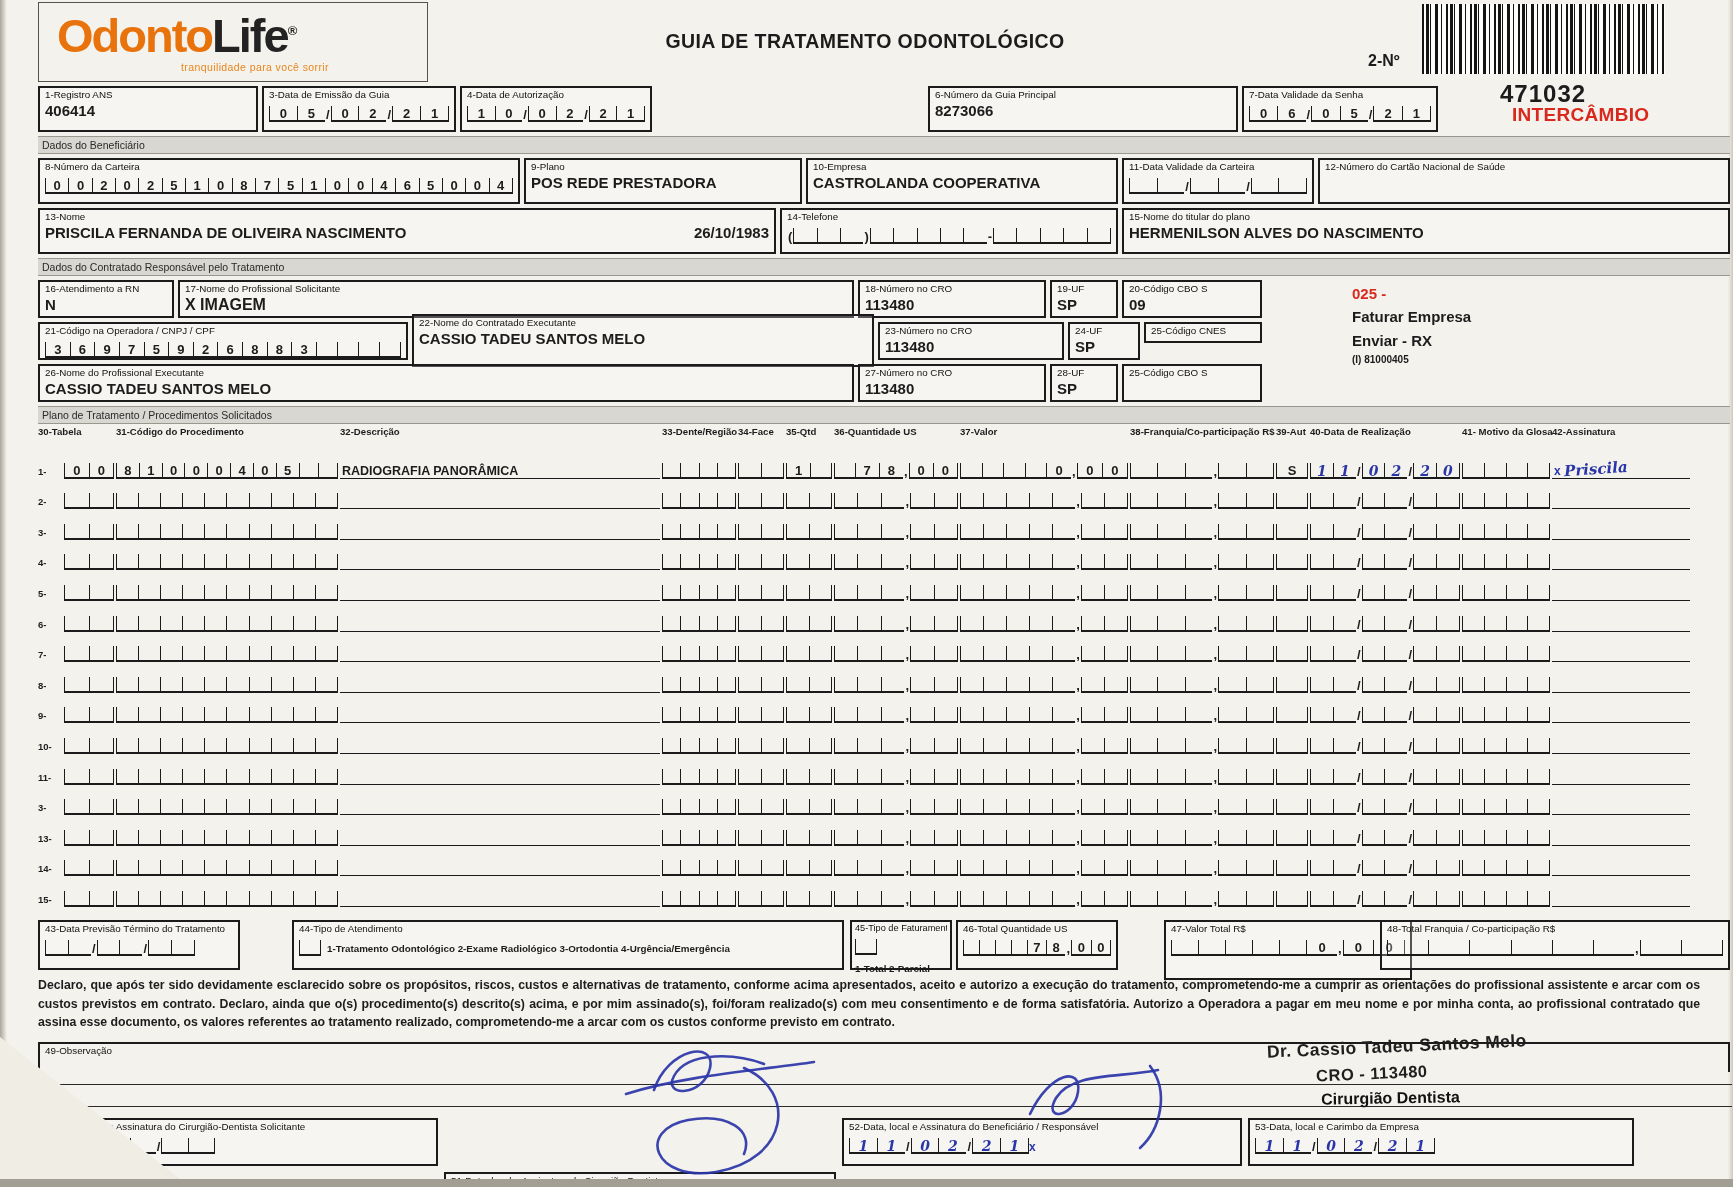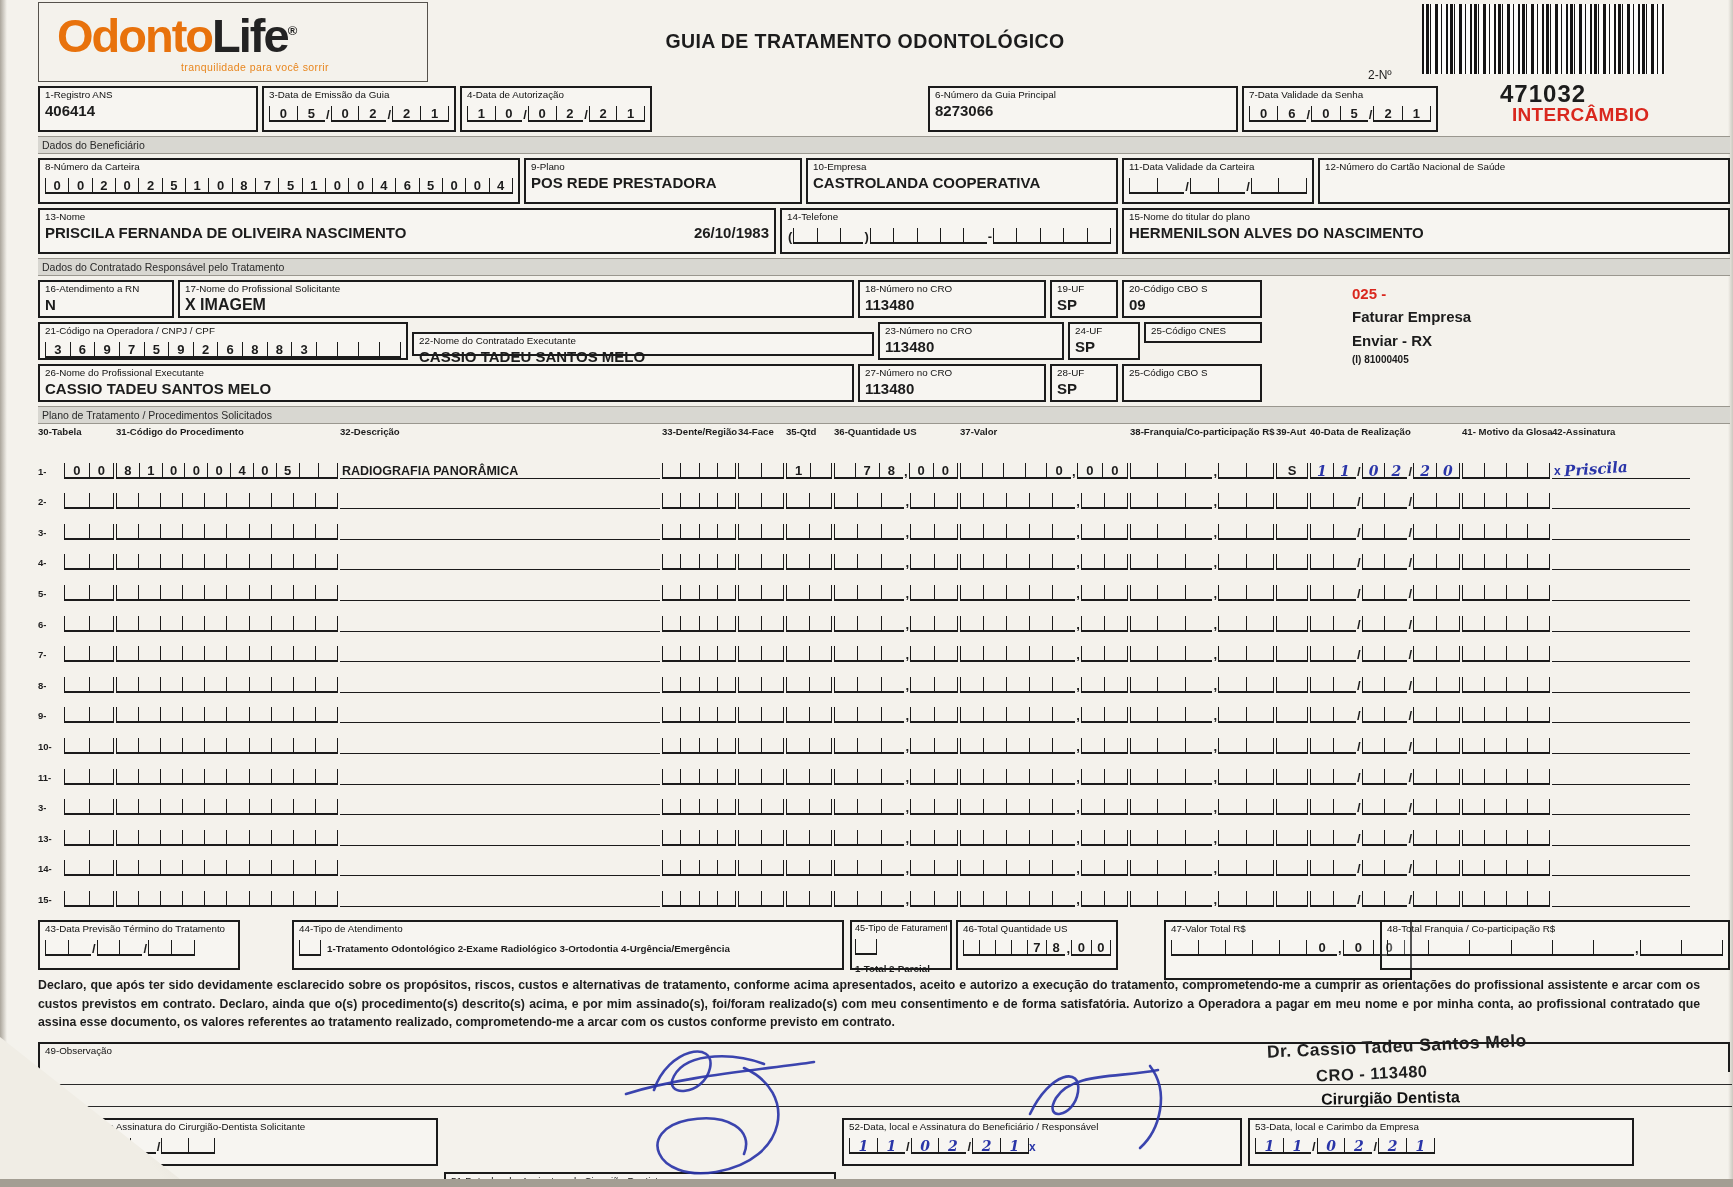--- a/index.html
+++ b/index.html
@@ -12,21 +12,21 @@
   .folddark{position:absolute;left:0;bottom:0;width:190px;height:150px;background:#8f8b80;clip-path:polygon(0 55%,0 100%,48% 100%);}
   .foldpaper{position:absolute;left:0;bottom:0;width:190px;height:150px;background:linear-gradient(52deg,#f0ede5 55%,#d7d3c8 100%);clip-path:polygon(0 0,100% 100%,0 100%);}
   
   .logobox{position:absolute;left:38px;top:2px;width:388px;height:78px;border:1.5px solid #55524c;}
   .logo{position:absolute;left:18px;top:-2px;font-size:47px;font-weight:800;letter-spacing:-2px;line-height:60px;white-space:nowrap;}
   .logo .o1{color:#e8720c;}
   .logo .o2{color:#232323;}
   .logo sup{font-size:13px;letter-spacing:0;}
   .tagline{position:absolute;left:142px;top:58px;font-size:10.5px;color:#e8861e;letter-spacing:.4px;}
   .title{position:absolute;left:545px;top:30px;width:640px;text-align:center;font-size:19.5px;font-weight:700;letter-spacing:.4px;}
-  .docnumlbl{position:absolute;left:1368px;top:68px;font-size:12px;font-weight:400;}
+  .docnumlbl{position:absolute;left:1368px;top:52px;font-size:16px;font-weight:700;}
   .barcode{position:absolute;left:1422px;top:4px;width:243px;height:70px;
      background:repeating-linear-gradient(90deg,#141414 0 2px,#fdfdfb 2px 4px,#141414 4px 7px,#fdfdfb 7px 8px,#141414 8px 9px,#fdfdfb 9px 13px,#141414 13px 16px,#fdfdfb 16px 19px,#141414 19px 20px,#fdfdfb 20px 24px);}
   .docnum{position:absolute;left:1500px;top:80px;font-size:24px;font-weight:700;letter-spacing:1px;}
   .inter{position:absolute;left:1512px;top:104px;font-size:19px;font-weight:700;color:#d9281e;letter-spacing:.3px;}
   
   .fbox{position:absolute;border:2px solid #1b1b1b;background:rgba(255,255,255,.25);box-sizing:border-box;padding:1px 5px;}
   .flabel{font-size:9.8px;color:#111;white-space:nowrap;overflow:hidden;}
   .fval{font-size:15px;font-weight:600;margin-top:2px;white-space:nowrap;}
   .big{font-size:16px;}
   .nameline{display:flex;justify-content:space-between;align-items:flex-end;}
@@ -262,21 +262,21 @@
         <span class="cc">6</span>
         <span class="cc">8</span>
         <span class="cc">8</span>
         <span class="cc">3</span>
         <span class="cc">&nbsp;</span>
         <span class="cc">&nbsp;</span>
         <span class="cc">&nbsp;</span>
         <span class="cc">&nbsp;</span>
       </div>
   </div>
-  <div class="fbox" style="left:412px;top:332px;width:462px;height:24px">
+  <div class="fbox" style="left:412px;top:314px;width:462px;height:53px">
     <div class="flabel">22-Nome do Contratado Executante</div>
     <div class="fval">CASSIO TADEU SANTOS MELO</div>
   </div>
   <div class="fbox" style="left:878px;top:322px;width:186px;height:38px">
     <div class="flabel">23-Número no CRO</div>
     <div class="fval">113480</div>
   </div>
   <div class="fbox" style="left:1068px;top:322px;width:72px;height:38px">
     <div class="flabel">24-UF</div>
     <div class="fval">SP</div>

